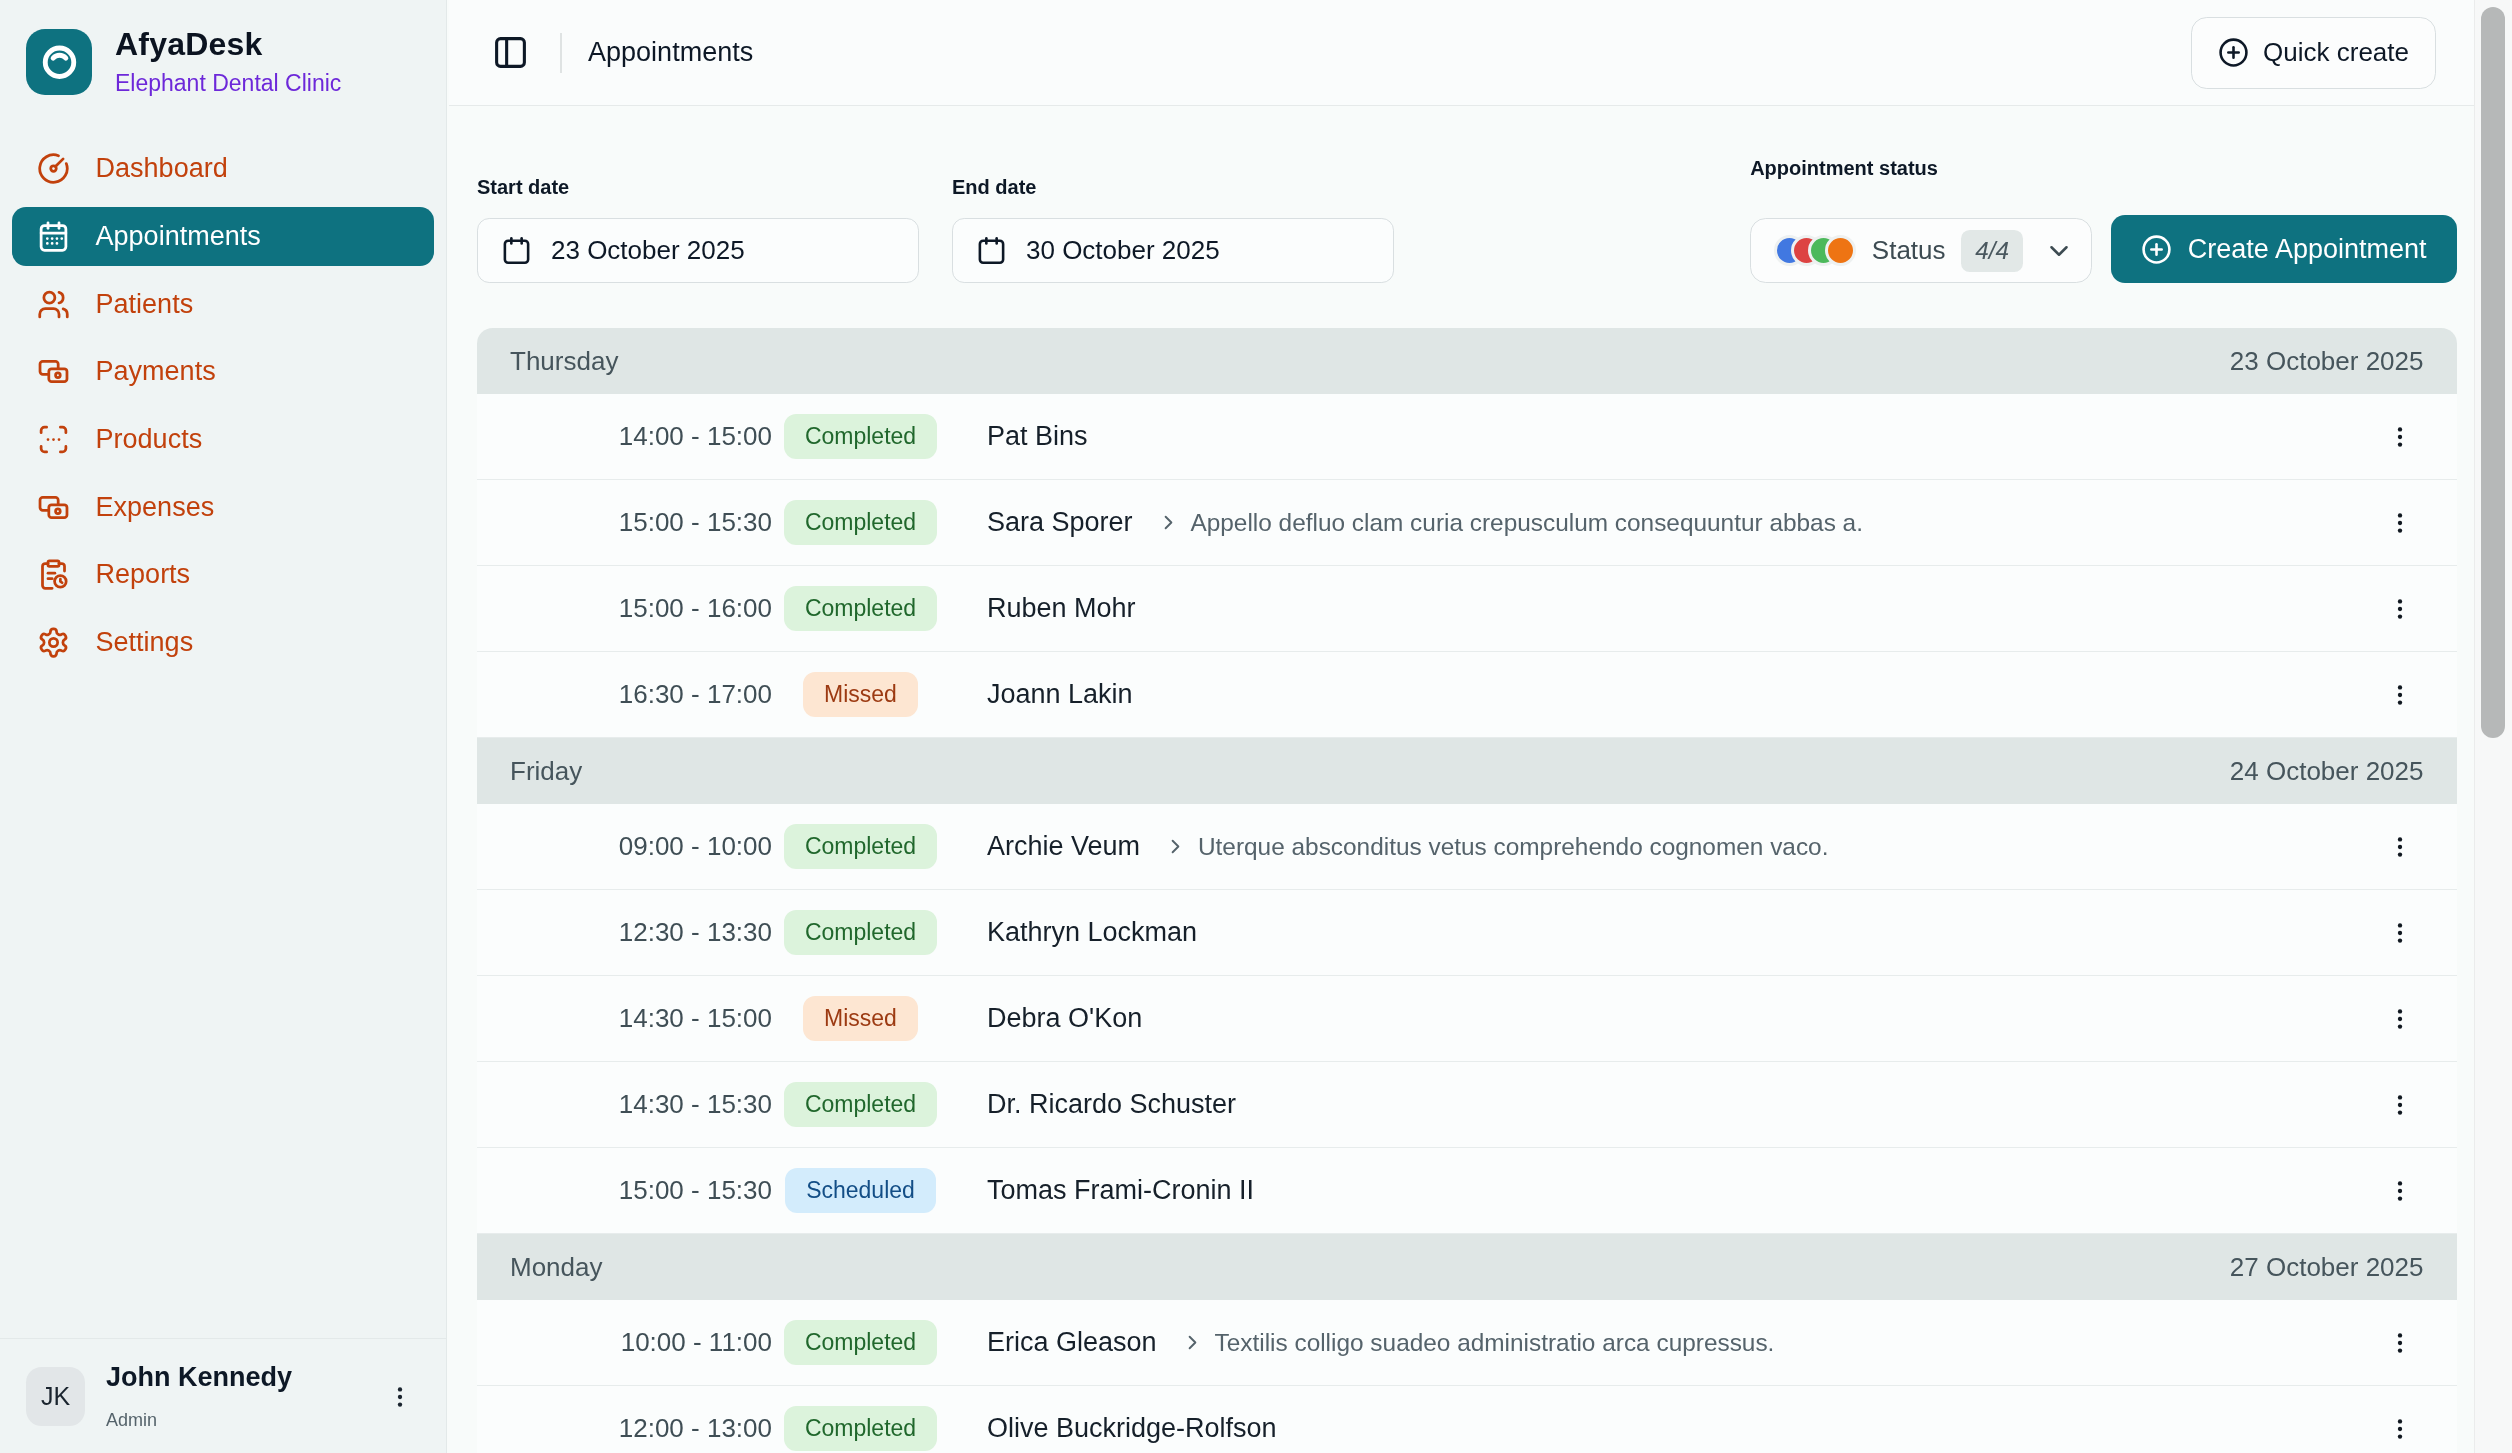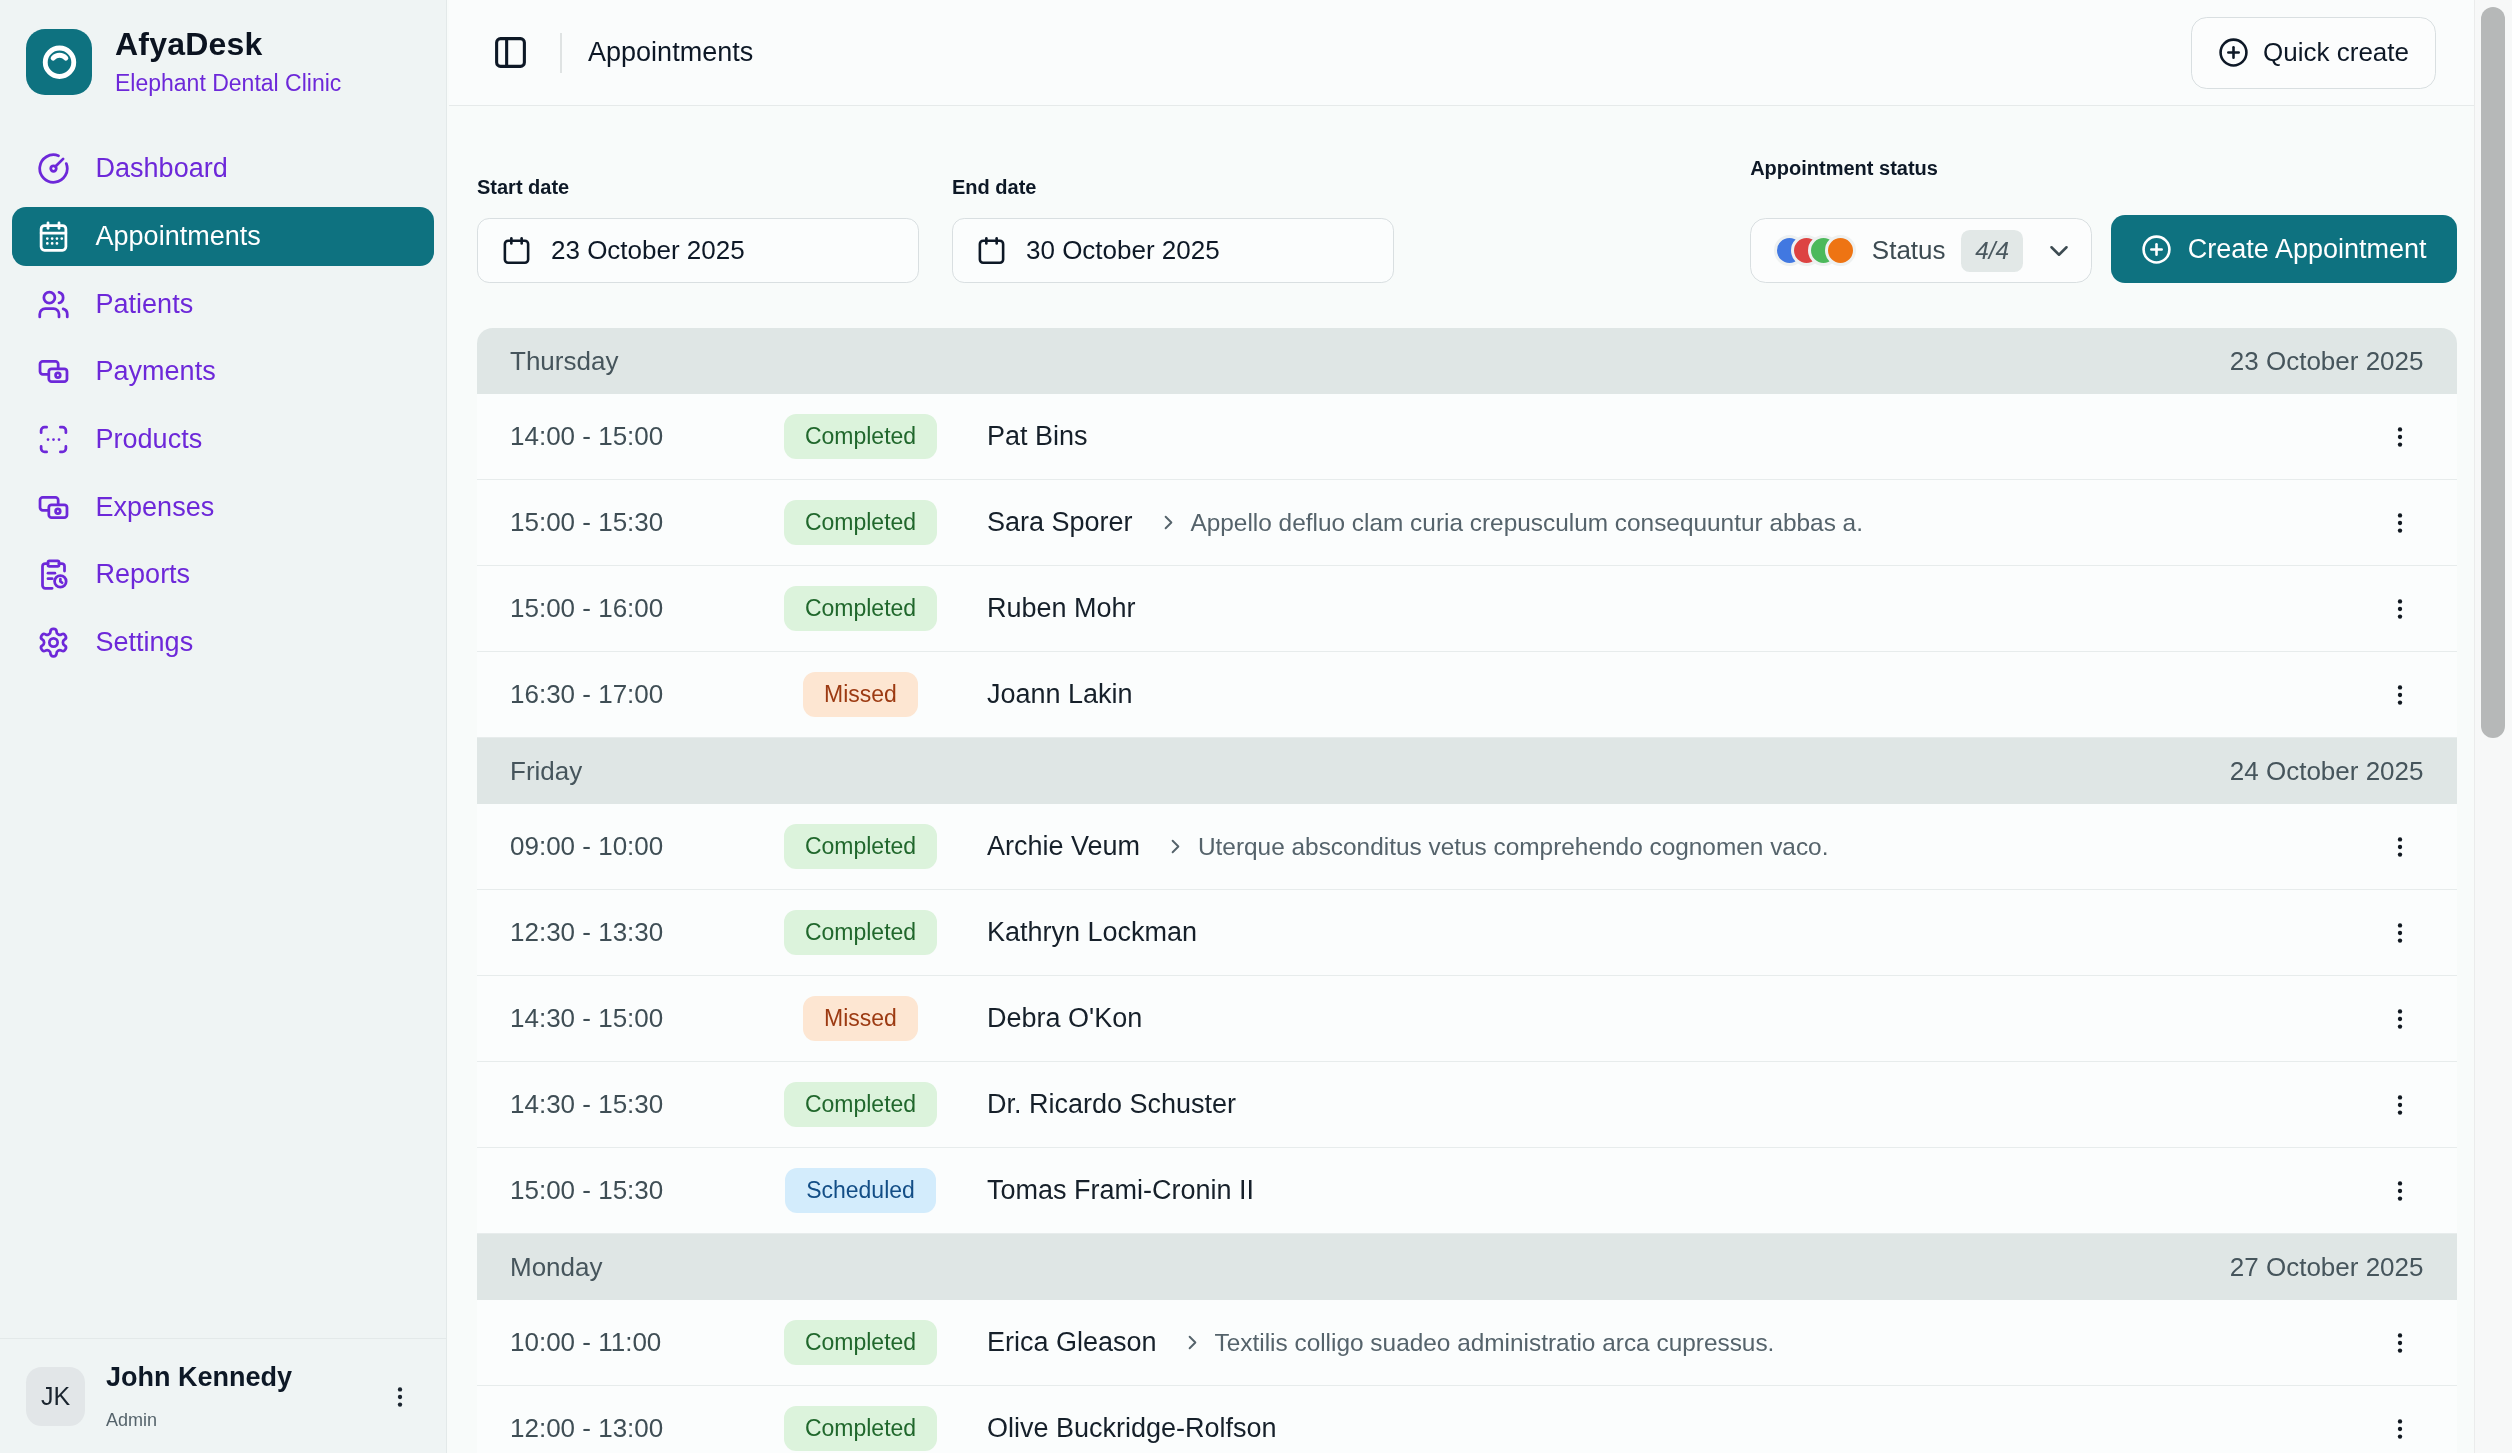--- a/index.html
+++ b/index.html
@@ -22,21 +22,21 @@
   .sidebar-header { display:flex; align-items:center; gap:23px; padding:26px 26px 30px 26px; }
   .logo-badge {
     width:66px; height:66px; border-radius:19px; background:#0e7280;
     display:flex; align-items:center; justify-content:center; flex:0 0 auto;
   }
   .app-name { font-size:32px; font-weight:700; color:#0b1320; letter-spacing:0.2px; }
   .clinic-name { font-size:23px; color:#6d28d9; margin-top:7px; }
   .nav { display:flex; flex-direction:column; gap:8.7px; padding:12.2px 12.2px; }
   .nav-item {
     display:flex; align-items:center; gap:26px; height:59px; padding:0 24.4px;
-    border-radius:14px; font-size:27px; color:#6d28d9; cursor:pointer;
+    border-radius:14px; font-size:27px; color:#c2410c; cursor:pointer;
   }
   .nav-item .nav-icon { width:33px; height:33px; flex:0 0 auto; }
   .nav-item.active { background:#0e7280; color:#ffffff; }
   .sidebar-footer {
     margin-top:auto; border-top:1.7px solid #e3e9e9;
     padding:23px 26px; display:flex; align-items:center; gap:21px;
   }
   .avatar {
     width:59px; height:59px; border-radius:15.7px; background:#e2e6e8;
     display:flex; align-items:center; justify-content:center;
@@ -93,21 +93,21 @@
 
   
   .appt-list { margin-top:45px; border-radius:15.7px 15.7px 0 0; overflow:hidden; }
   .day-header {
     background:#dfe6e5; height:66px; display:flex; align-items:center;
     justify-content:space-between; padding:0 33px;
     font-size:26px; color:#46555c;
   }
   .appt-row {
     background:#fbfdfd; min-height:86px; display:flex; align-items:center;
-    padding:0 37px 0 33px; border-bottom:1.7px solid #e7ecec; cursor:pointer;
+    padding:0 37px 0 33px; border-bottom:1.7px solid #e7ecec; cursor:pointer;text-align:right;
   }
   .appt-time { width:262px; font-size:26px; color:#3f4e55; flex:0 0 auto; }
   .badge-col { width:177px; margin-right:38px; display:flex; justify-content:center; flex:0 0 auto; }
   .badge { font-size:23px; padding:8.7px 21px; border-radius:12.2px; white-space:nowrap; }
   .patient-name { font-size:27px; color:#16202a; white-space:nowrap; }
   .note-wrap { display:flex; align-items:center; gap:10.5px; margin-left:24.4px; color:#55636b; font-size:24.4px; min-width:0; }
   .note-text { white-space:nowrap; overflow:hidden; text-overflow:ellipsis; }
   .row-kebab { margin-left:auto; background:none; border:none; cursor:pointer; padding:7px; }
 
   

